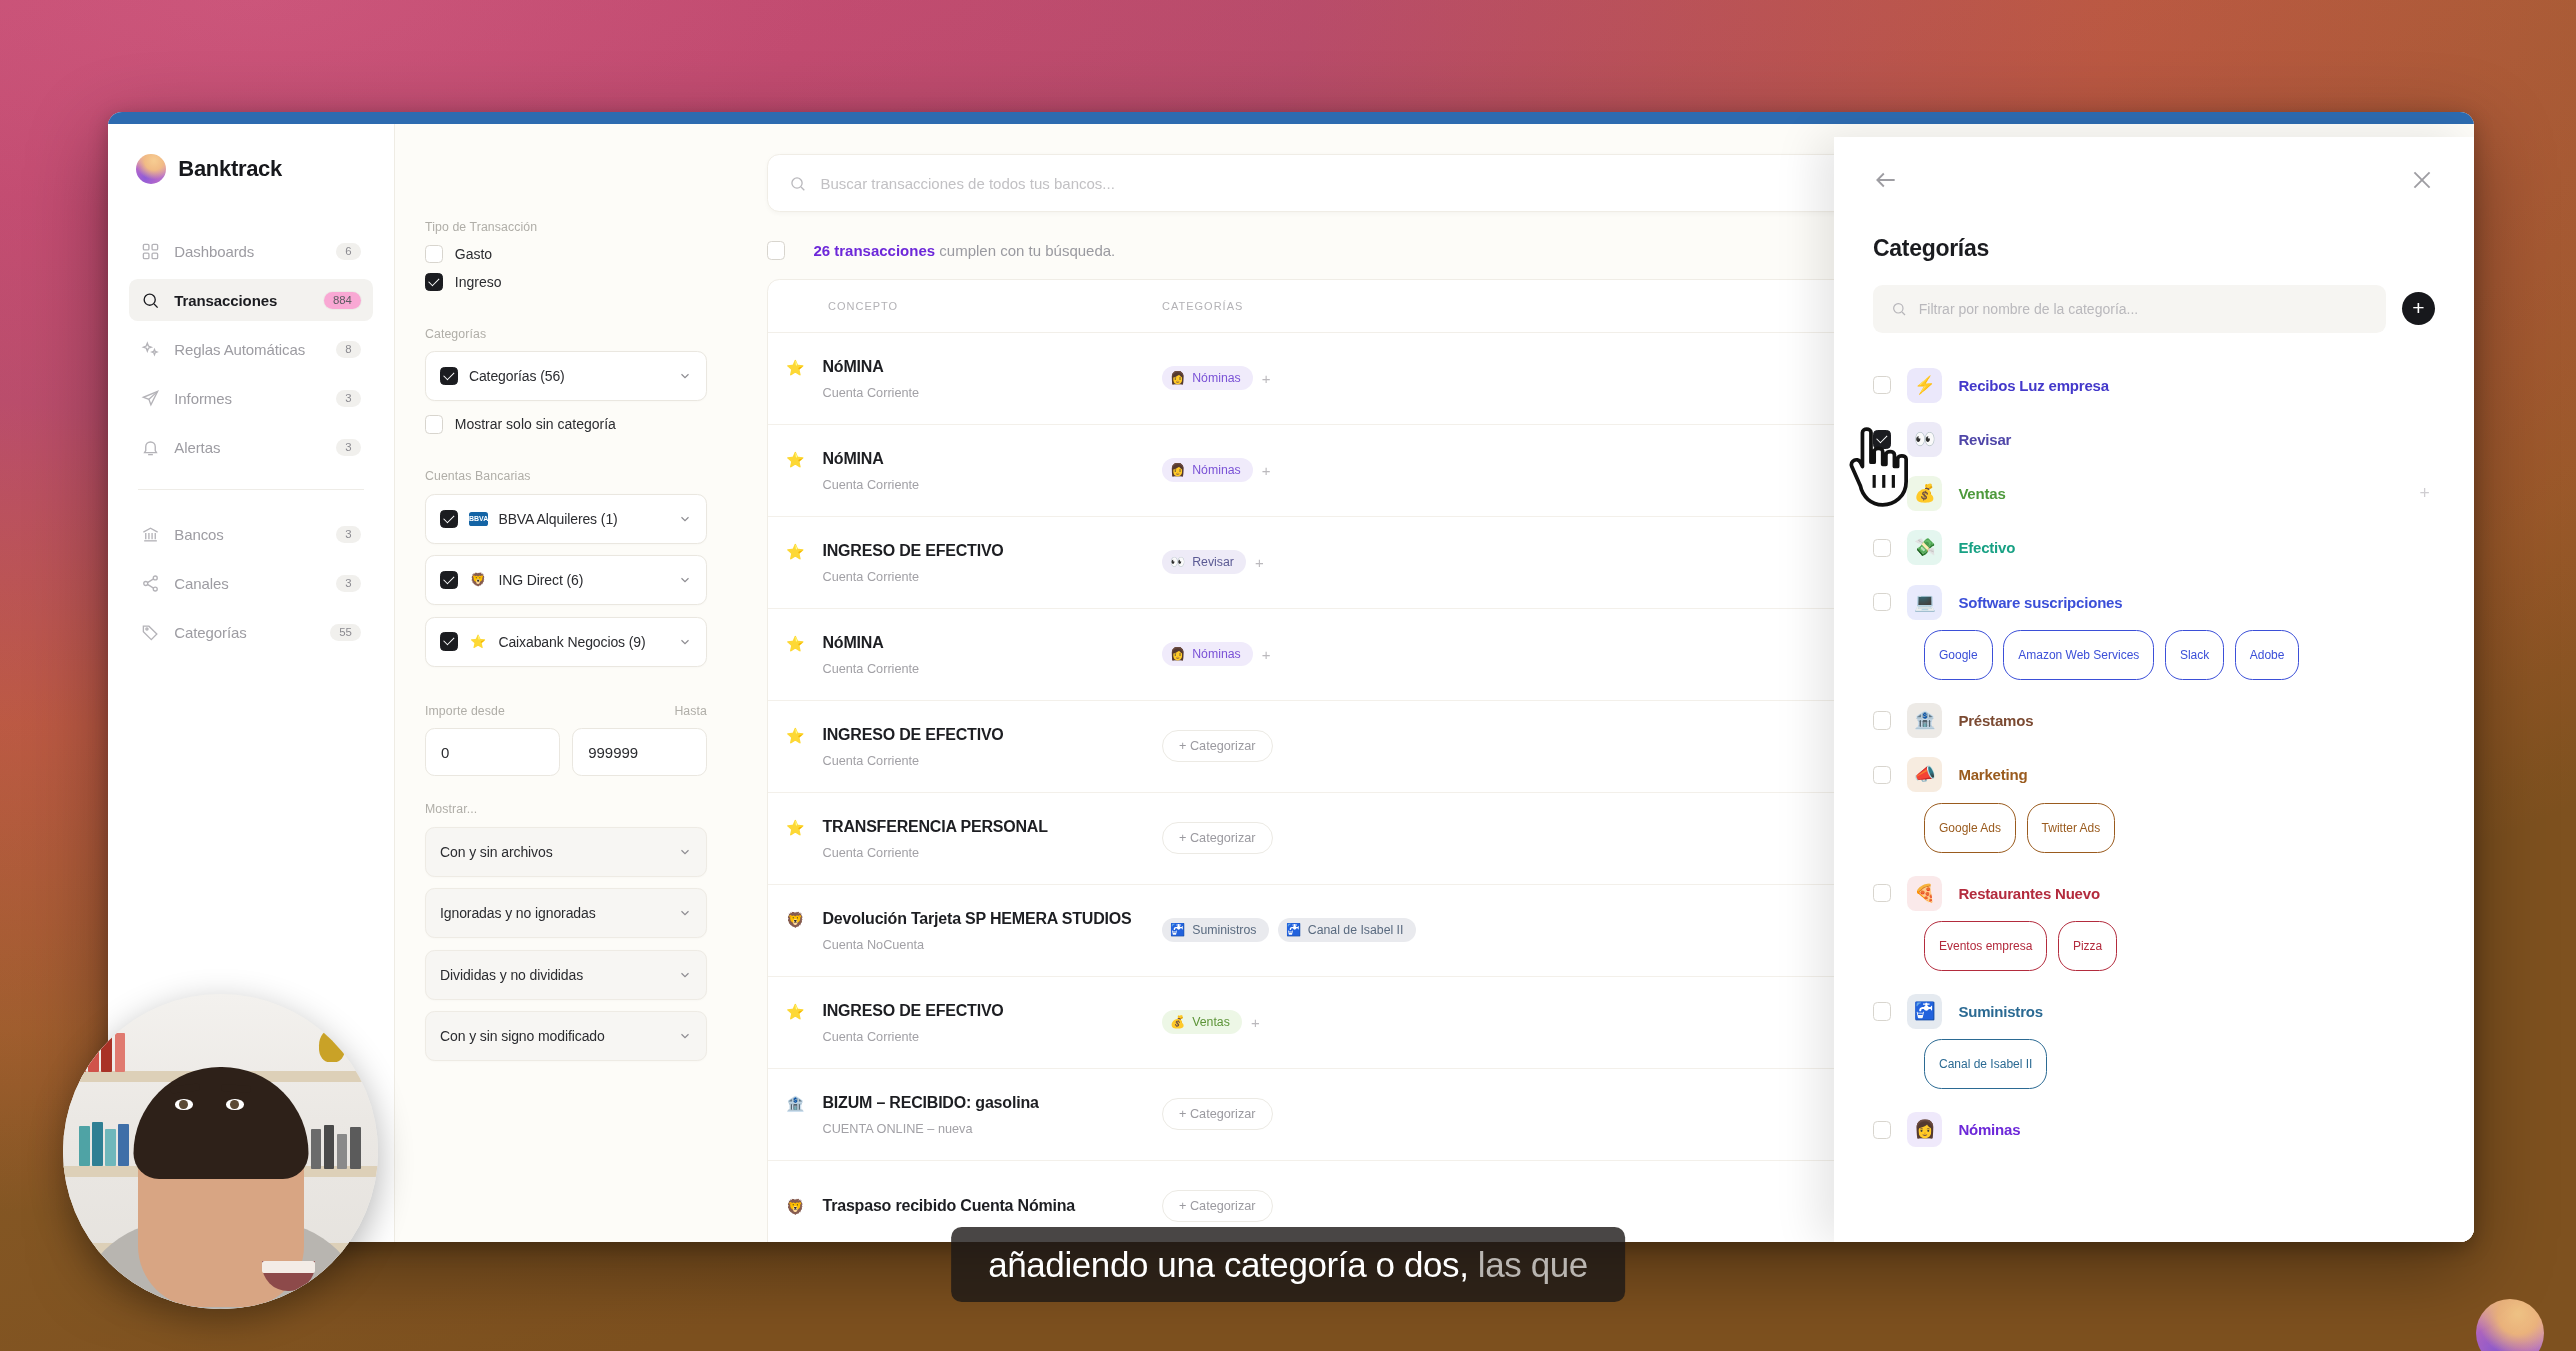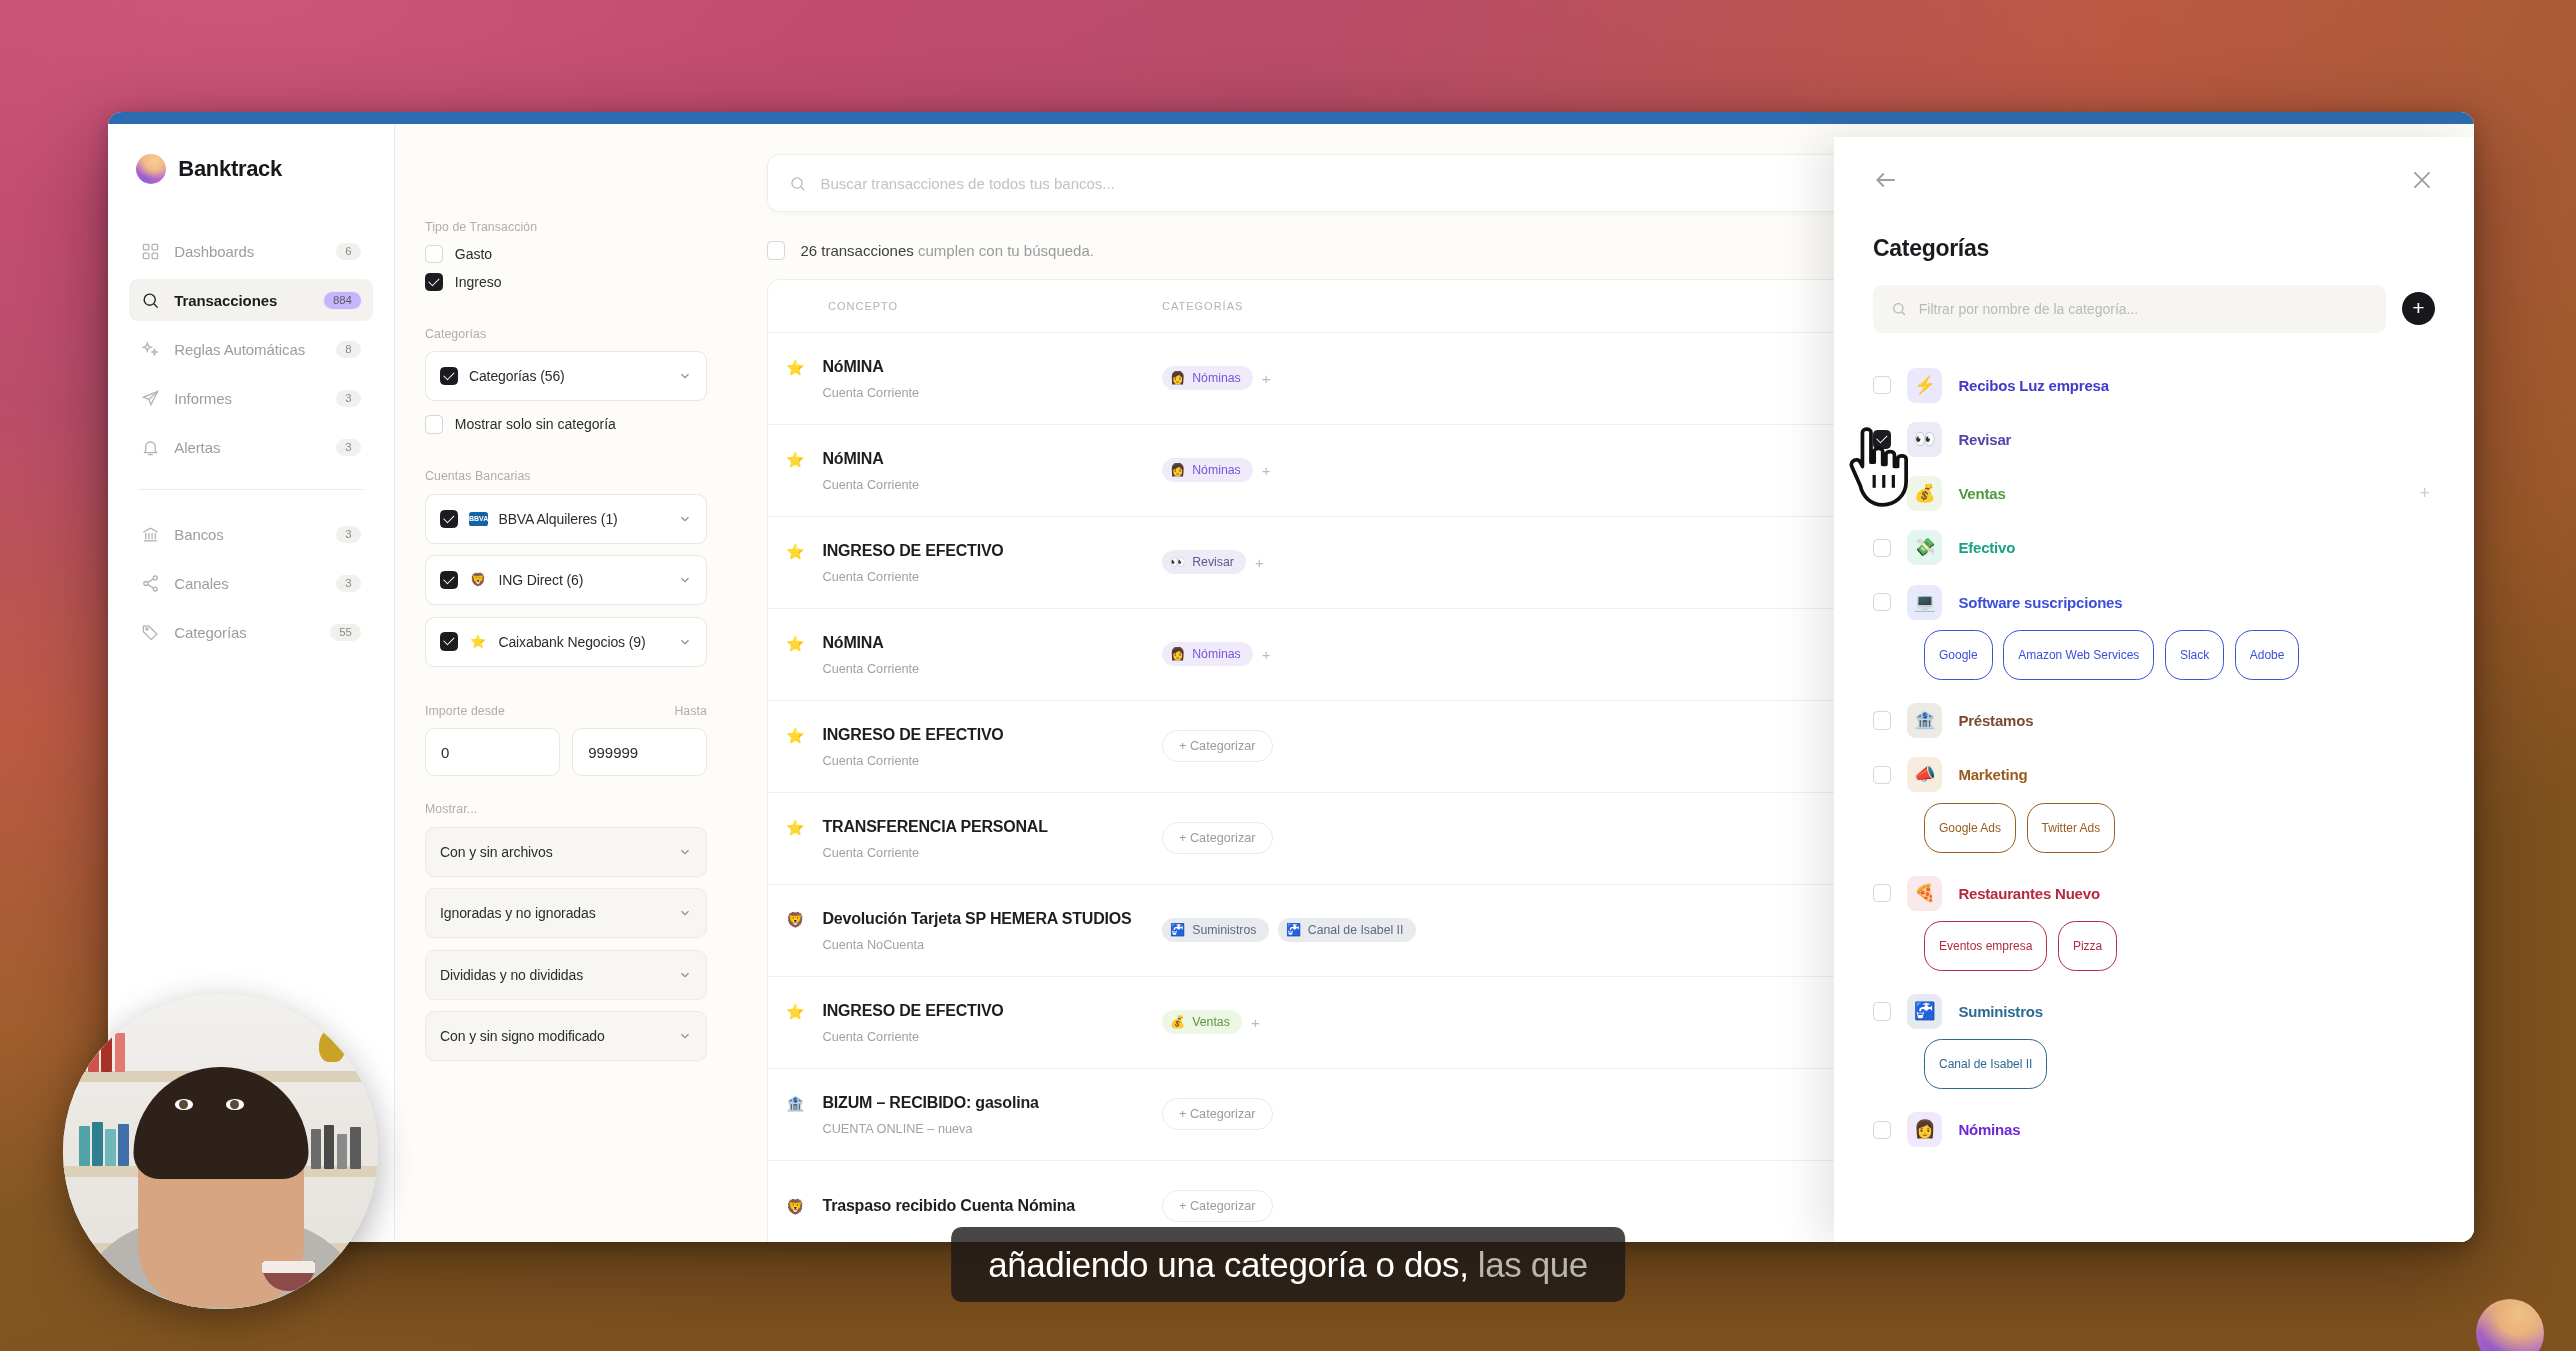--- a/index.html
+++ b/index.html
@@ -76,21 +76,21 @@
     height: 42px; padding: 0 12.3px; border-radius: 8.8px;
     margin-bottom: 7px; cursor: pointer;
   }
   .nav-item.active { background: #f3f2ef; }
   .nav-label { font-size: 15px; color: #9d9ca2; flex: 1; letter-spacing: -0.1px;}
   .nav-item.active .nav-label { color: #1b1c20; font-weight: 600; }
   .nav-badge {
     font-size: 11.4px; color: #8b8a90; background: #f1f0ed;
     border-radius: 17.5px; padding: 2.6px 8.8px; min-width: 24.5px; text-align: center;
   }
-  .nav-item.active .nav-badge { background: #c4b5fd; color: #5d5c62; box-shadow: 0 0 0 0.9px #ecebe7; }
+  .nav-item.active .nav-badge { background: #f9a8d4; color: #5d5c62; box-shadow: 0 0 0 0.9px #ecebe7; }
   .nav-icon { width: 19px; height: 19px; flex: 0 0 19px; color: #b4b3b8; display:flex; align-items:center; justify-content:center;}
   .nav-item.active .nav-icon { color: #1b1c20; }
   .nav-icon svg { width: 100%; height: 100%; stroke: currentColor; fill: none; stroke-width: 1.7; }
   .nav-sep { height: 0.9px; background: #eeece7; margin: 21px 8.8px 23px 8.8px; }
 
   
   #filters {
     width: 342px; flex: 0 0 342px;
     padding: 96px 30px 0 30px;
     background: #fdfcf8;
@@ -143,21 +143,21 @@
     margin-right: 30px;
     box-shadow: 0 1.8px 4.4px rgba(0,0,0,.03);
   }
   #searchbar .mag { width: 17.5px; height: 17.5px; color: #b9b8bc; }
   #searchbar .mag svg { width:100%;height:100%;stroke:currentColor;fill:none;stroke-width:1.8;}
   #search-input { border: 0; outline: 0; font-size: 15px; color: #2b2c30; background: transparent; flex: 1; font-family: inherit;}
   #search-input::placeholder { color: #c2c1c4; }
 
   #summary { display: flex; align-items: center; gap: 15px; margin: 29px 0 19px 0; }
   #summary .txt { font-size: 15px; color: #9a9aa0; }
-  #summary .txt b { color: #404040; font-weight: 400; }
+  #summary .txt b { color: #6d28d9; font-weight: 700; margin-left: 13px; }
 
   #table {
     background: #fff; border: 0.9px solid #f0ede6;
     border-radius: 12.3px 12.3px 0 0;
     overflow: hidden;
   }
   .thead { display: flex; height: 53px; align-items: center; border-bottom: 0.9px solid #f2efe9; }
   .th { font-size: 11px; letter-spacing: 1px; color: #b3b2b6; text-transform: uppercase; }
   .th.concepto { width: 394px; padding-left: 60px; }
   .th.cats { flex: 1; }

